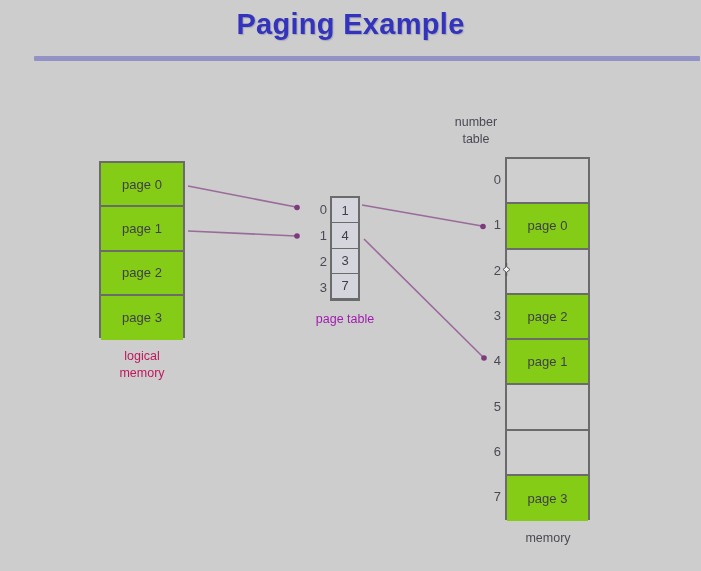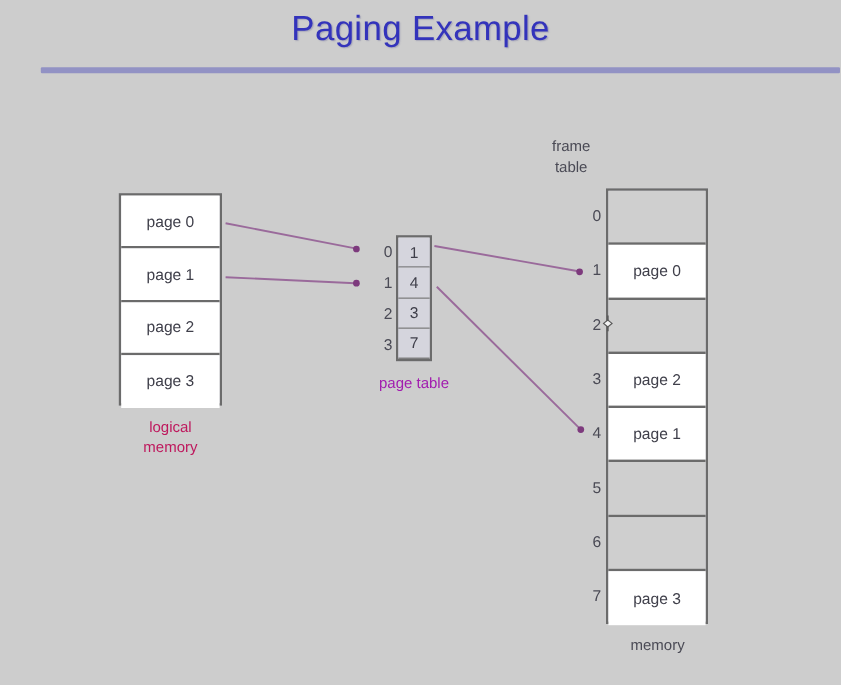--- a/index.html
+++ b/index.html
@@ -23,21 +23,21 @@
   }
 
   
   #title {
     position: absolute;
     left: 0;
     top: 8px;
     width: 701px;
     text-align: center;
     font-size: 29px;
-    font-weight: normal;
+    font-weight: bold;
     color: #3333bb;
     letter-spacing: 0.3px;
     text-shadow: 1px 1px 1px rgba(120,120,160,0.45);
   }
   #title-rule {
     position: absolute;
     left: 34px;
     top: 56px;
     width: 666px;
     height: 5px;
@@ -54,21 +54,21 @@
   }
   .mem-row {
     box-sizing: border-box;
     width: 100%;
     display: flex;
     align-items: center;
     justify-content: center;
     font-size: 13px;
     color: #3f3f4a;
     border-bottom: 2px solid #6b6b6b;
-    background: #ffffff;
+    background: #84cc16;
   }
   .mem-row:last-child { border-bottom: none; }
   .mem-row.empty { background: #cfcfcf; }
 
   
   #logical-memory {
     left: 99px;
     top: 161px;
     width: 86px;
     height: 177px;
@@ -215,21 +215,21 @@
 
   <div id="page-table" class="mem-box">
     <div class="mem-row">1</div>
     <div class="mem-row">4</div>
     <div class="mem-row">3</div>
     <div class="mem-row">7</div>
   </div>
   <div id="page-table-caption">page table</div>
 
   <div id="frame-number-label">
-    <div>frame</div>
+    <div>number</div>
     <div>table</div>
   </div>
 
   <div id="frame-indices">
     <div class="idx">0</div>
     <div class="idx">1</div>
     <div class="idx">2</div>
     <div class="idx">3</div>
     <div class="idx">4</div>
     <div class="idx">5</div>

